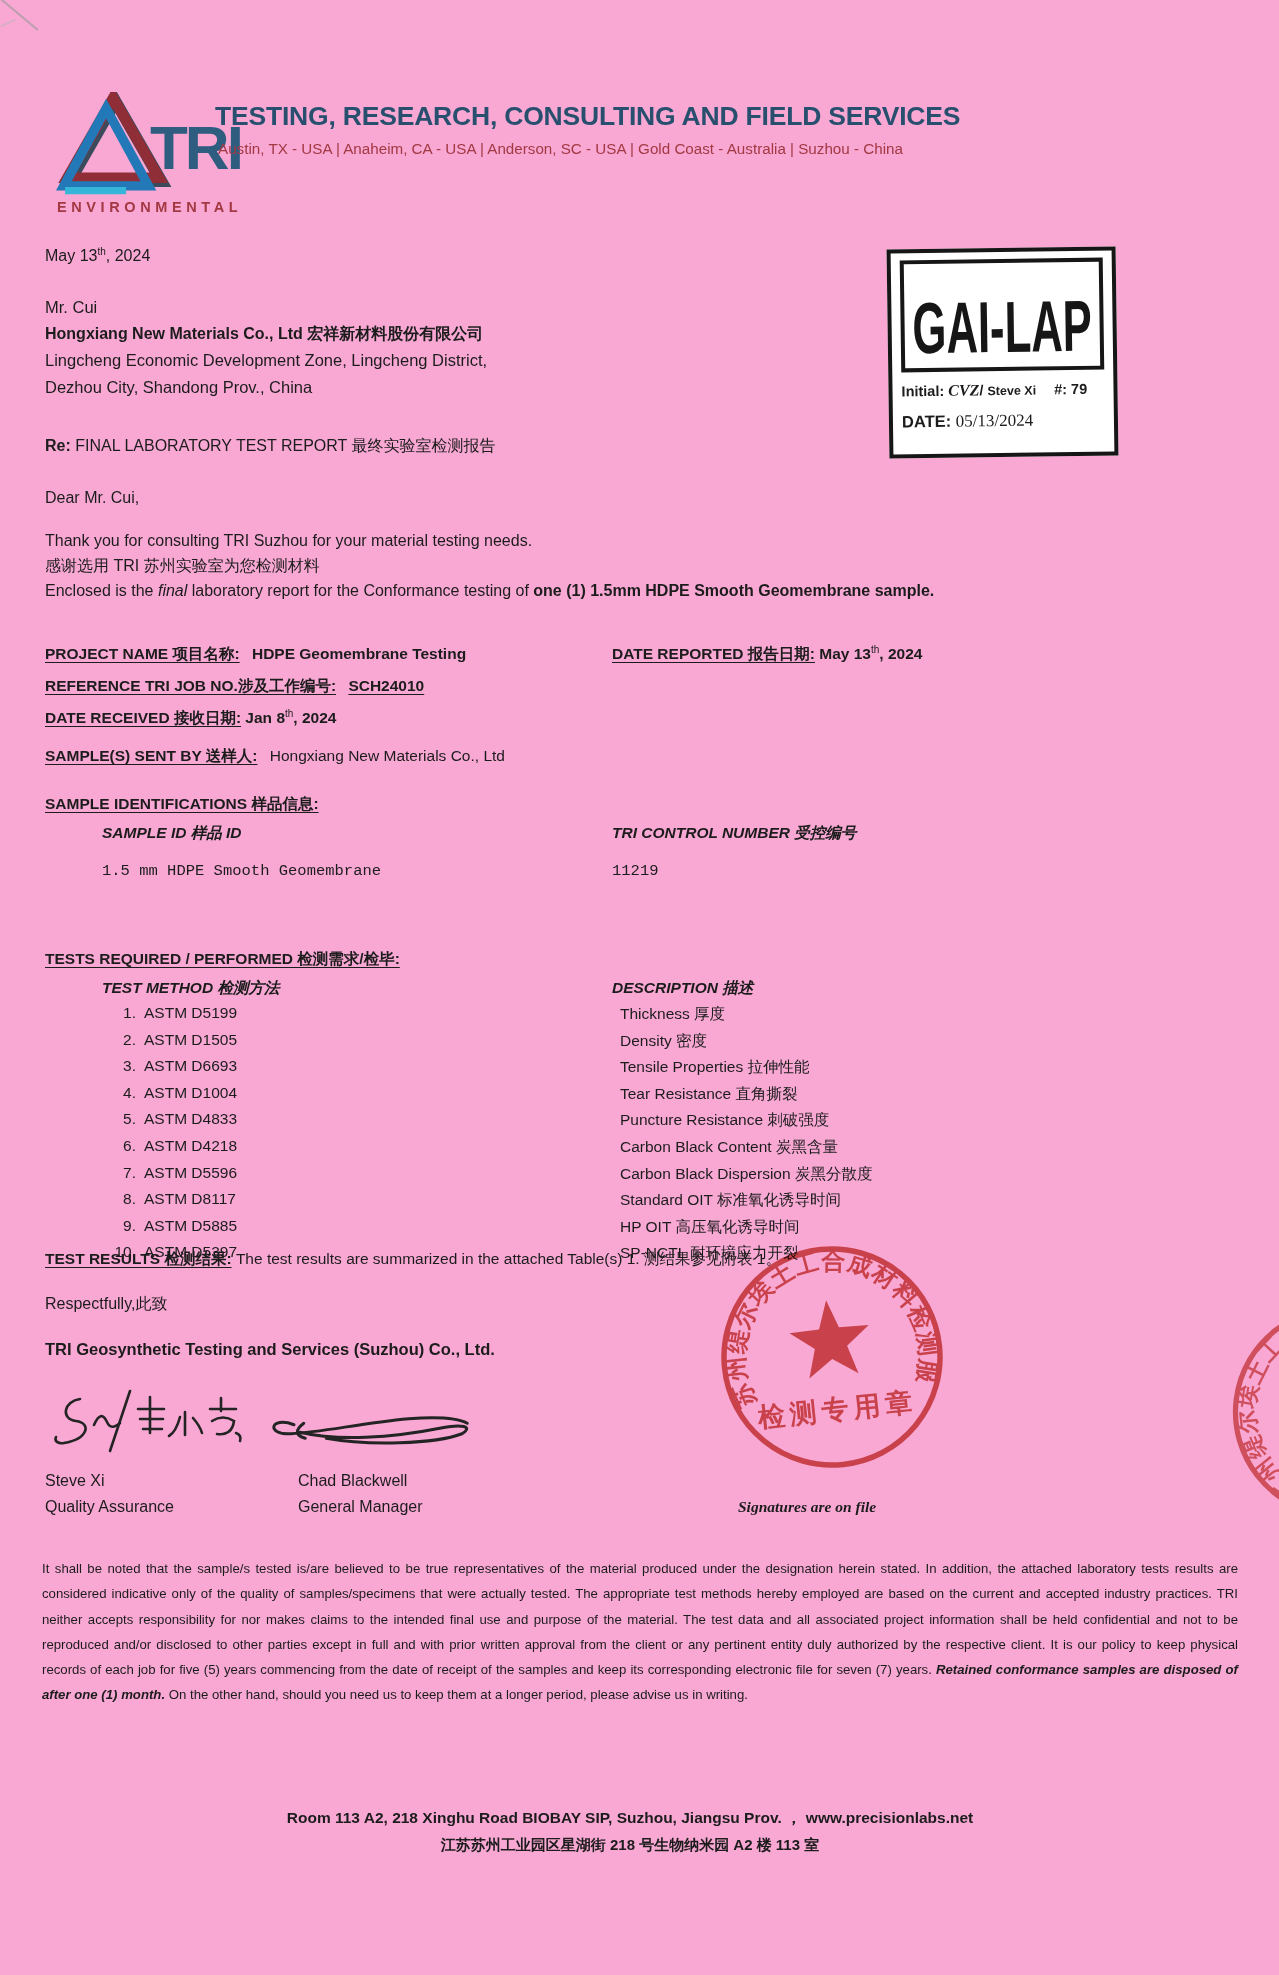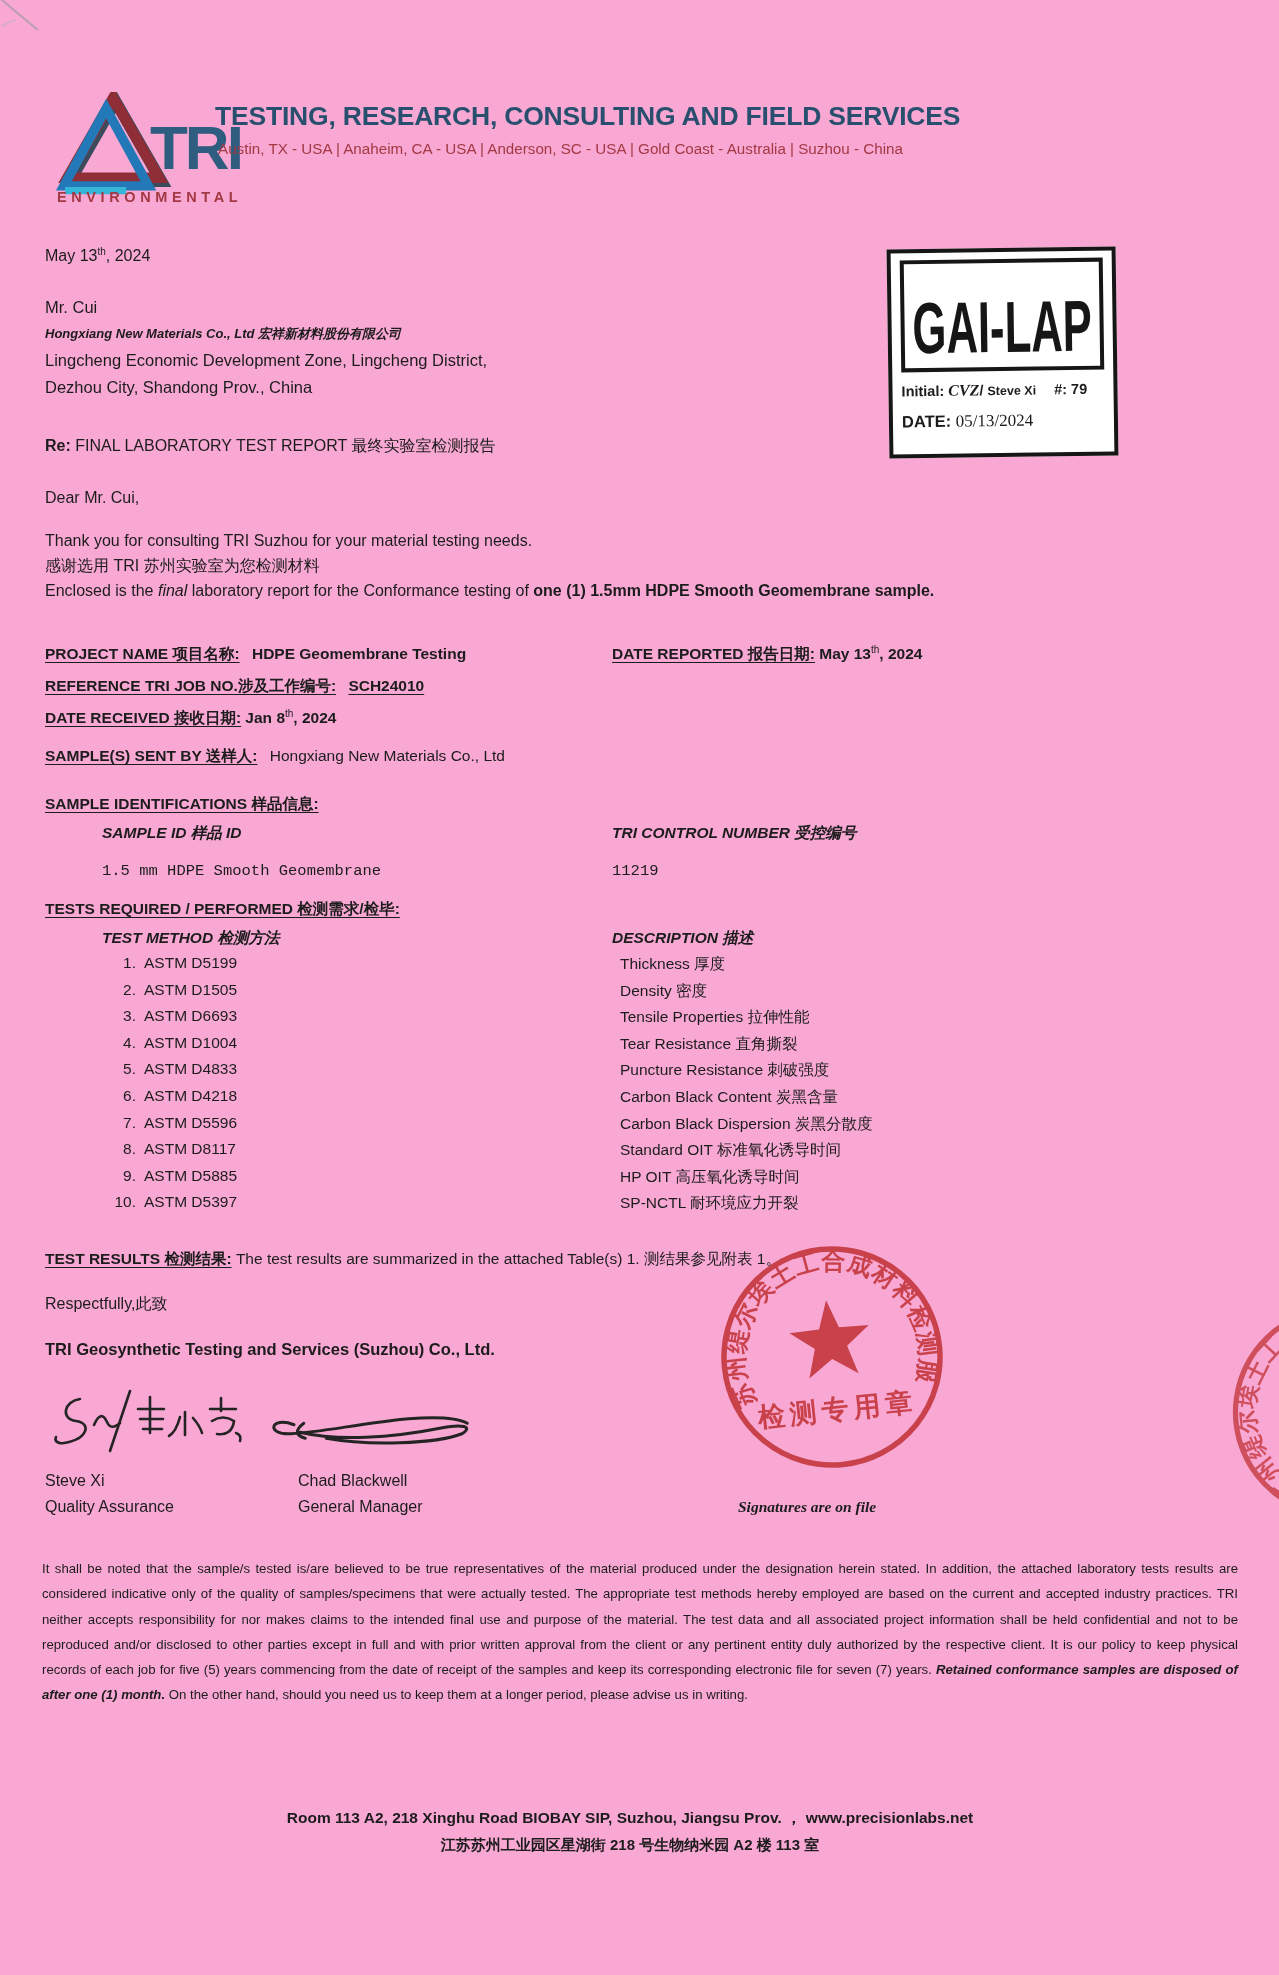--- a/index.html
+++ b/index.html
@@ -9,40 +9,40 @@
   body{background:#e8e8e8; font-family:"Liberation Sans", sans-serif; color:var(--ink);}
   .page{position:relative; width:1279px; height:1975px; margin:0 auto; background:#f9a8d4; overflow:hidden;}
   .abs{position:absolute;}
 
   
   .corner-line{position:absolute; left:-6px; top:-8px; width:58px; height:2px; background:#9a9a9a; transform:rotate(40deg); transform-origin:left top; opacity:.65;}
   .corner-line2{position:absolute; left:0; top:22px; width:16px; height:2px; background:#b5b5b5; transform:rotate(-25deg); opacity:.5;}
 
   
   .logo-tri-text{position:absolute; left:150px; top:112px; font-size:62px; font-weight:900; letter-spacing:-3px; color:#2e5d80; font-family:"Liberation Sans",sans-serif;}
-  .logo-sub{position:absolute; left:57px; top:189px; font-size:14.5px; font-weight:bold; letter-spacing:4.6px; color:var(--brand-red);}
+  .logo-sub{position:absolute; left:57px; top:199px; font-size:14.5px; font-weight:bold; letter-spacing:4.6px; color:var(--brand-red);}
   .head-title{position:absolute; left:215px; top:101px; font-size:26.5px; font-weight:bold; letter-spacing:-0.2px; color:var(--header-navy);}
   .head-locs{position:absolute; left:218px; top:140px; font-size:15.2px; font-weight:500; color:var(--brand-red);}
 
   .date-line{position:absolute; left:45px; top:246px; font-size:16px;}
   sup{font-size:10px;}
 
   
   .gailap{position:absolute; left:888px; top:248px; width:229px; height:209px; border:4px solid #161616; background:#fff; transform:rotate(-0.8deg); padding:7px 9px;}
   .gailap-inner{border:4px solid #161616; height:112px; display:flex; align-items:center; justify-content:center; overflow:hidden;}
   .gailap-row1{margin-top:10px; font-size:14.5px; font-weight:bold; white-space:nowrap;}
   .gailap-cvz{font-family:"Liberation Serif",serif; font-style:italic; font-weight:bold; font-size:16px;}
   .gailap-steve{font-size:12.5px;}
   .gailap-num{margin-left:14px;}
   .gailap-row2{margin-top:12px; font-size:16.5px; font-weight:bold;}
   .gailap-date{font-family:"Liberation Serif",serif; font-weight:normal; font-size:17px;}
 
   
   .recipient{position:absolute; left:45px; top:294px; font-size:16.5px; line-height:26.5px;}
-  .recipient .company{font-weight:bold; font-style:italic; font-size:13px;}
+  .recipient .company{font-weight:bold; font-size:16px;}
   .re-line{position:absolute; left:45px; top:436px; font-size:16px;}
   .re-line .lbl{font-weight:bold;}
   .salutation{position:absolute; left:45px; top:489px; font-size:16px;}
   .bodypara{position:absolute; left:45px; top:528px; font-size:16px; line-height:25px; width:1100px;}
   .bodypara em.final{font-weight:normal; font-style:italic;}
   .bodypara strong{font-weight:bold;}
 
   
   .project{position:absolute; left:45px; top:644px; font-size:15.5px; width:1190px;}
   .p-row{position:relative; height:22px; margin-bottom:10px;}
@@ -53,21 +53,21 @@
   .p-right{position:absolute; left:567px; top:0; white-space:nowrap;}
 
   
   .section-h{font-size:15.5px;}
   .samples{position:absolute; left:45px; top:794px; width:1190px; font-size:15.5px;}
   .cols{display:flex; margin-left:57px; margin-top:8px; font-weight:bold; font-style:italic;}
   .cols .c1{width:510px;}
   .s-row{display:flex; margin-left:57px; margin-top:18px;font-family:Liberation Mono, monospace;}
   .s-row .c1{width:510px;}
 
-  .tests{position:absolute; left:45px; top:899px; width:1190px; font-size:15.5px;}
+  .tests{position:absolute; left:45px; top:949px; width:1190px; font-size:15.5px;}
   .t-rows{margin-top:5px;}
   .t-row{display:flex; margin-left:57px; height:26.6px; align-items:flex-start;}
   .t-num{width:34px; text-align:right;}
   .t-code{width:476px; margin-left:8px;}
   .t-desc{flex:1;}
 
   .results{position:absolute; left:45px; top:1249px; font-size:15.5px; width:1190px;}
   .respectfully{position:absolute; left:45px; top:1294px; font-size:16px;}
   .closing-co{position:absolute; left:45px; top:1340px; font-size:16.5px; font-weight:bold;}
 

